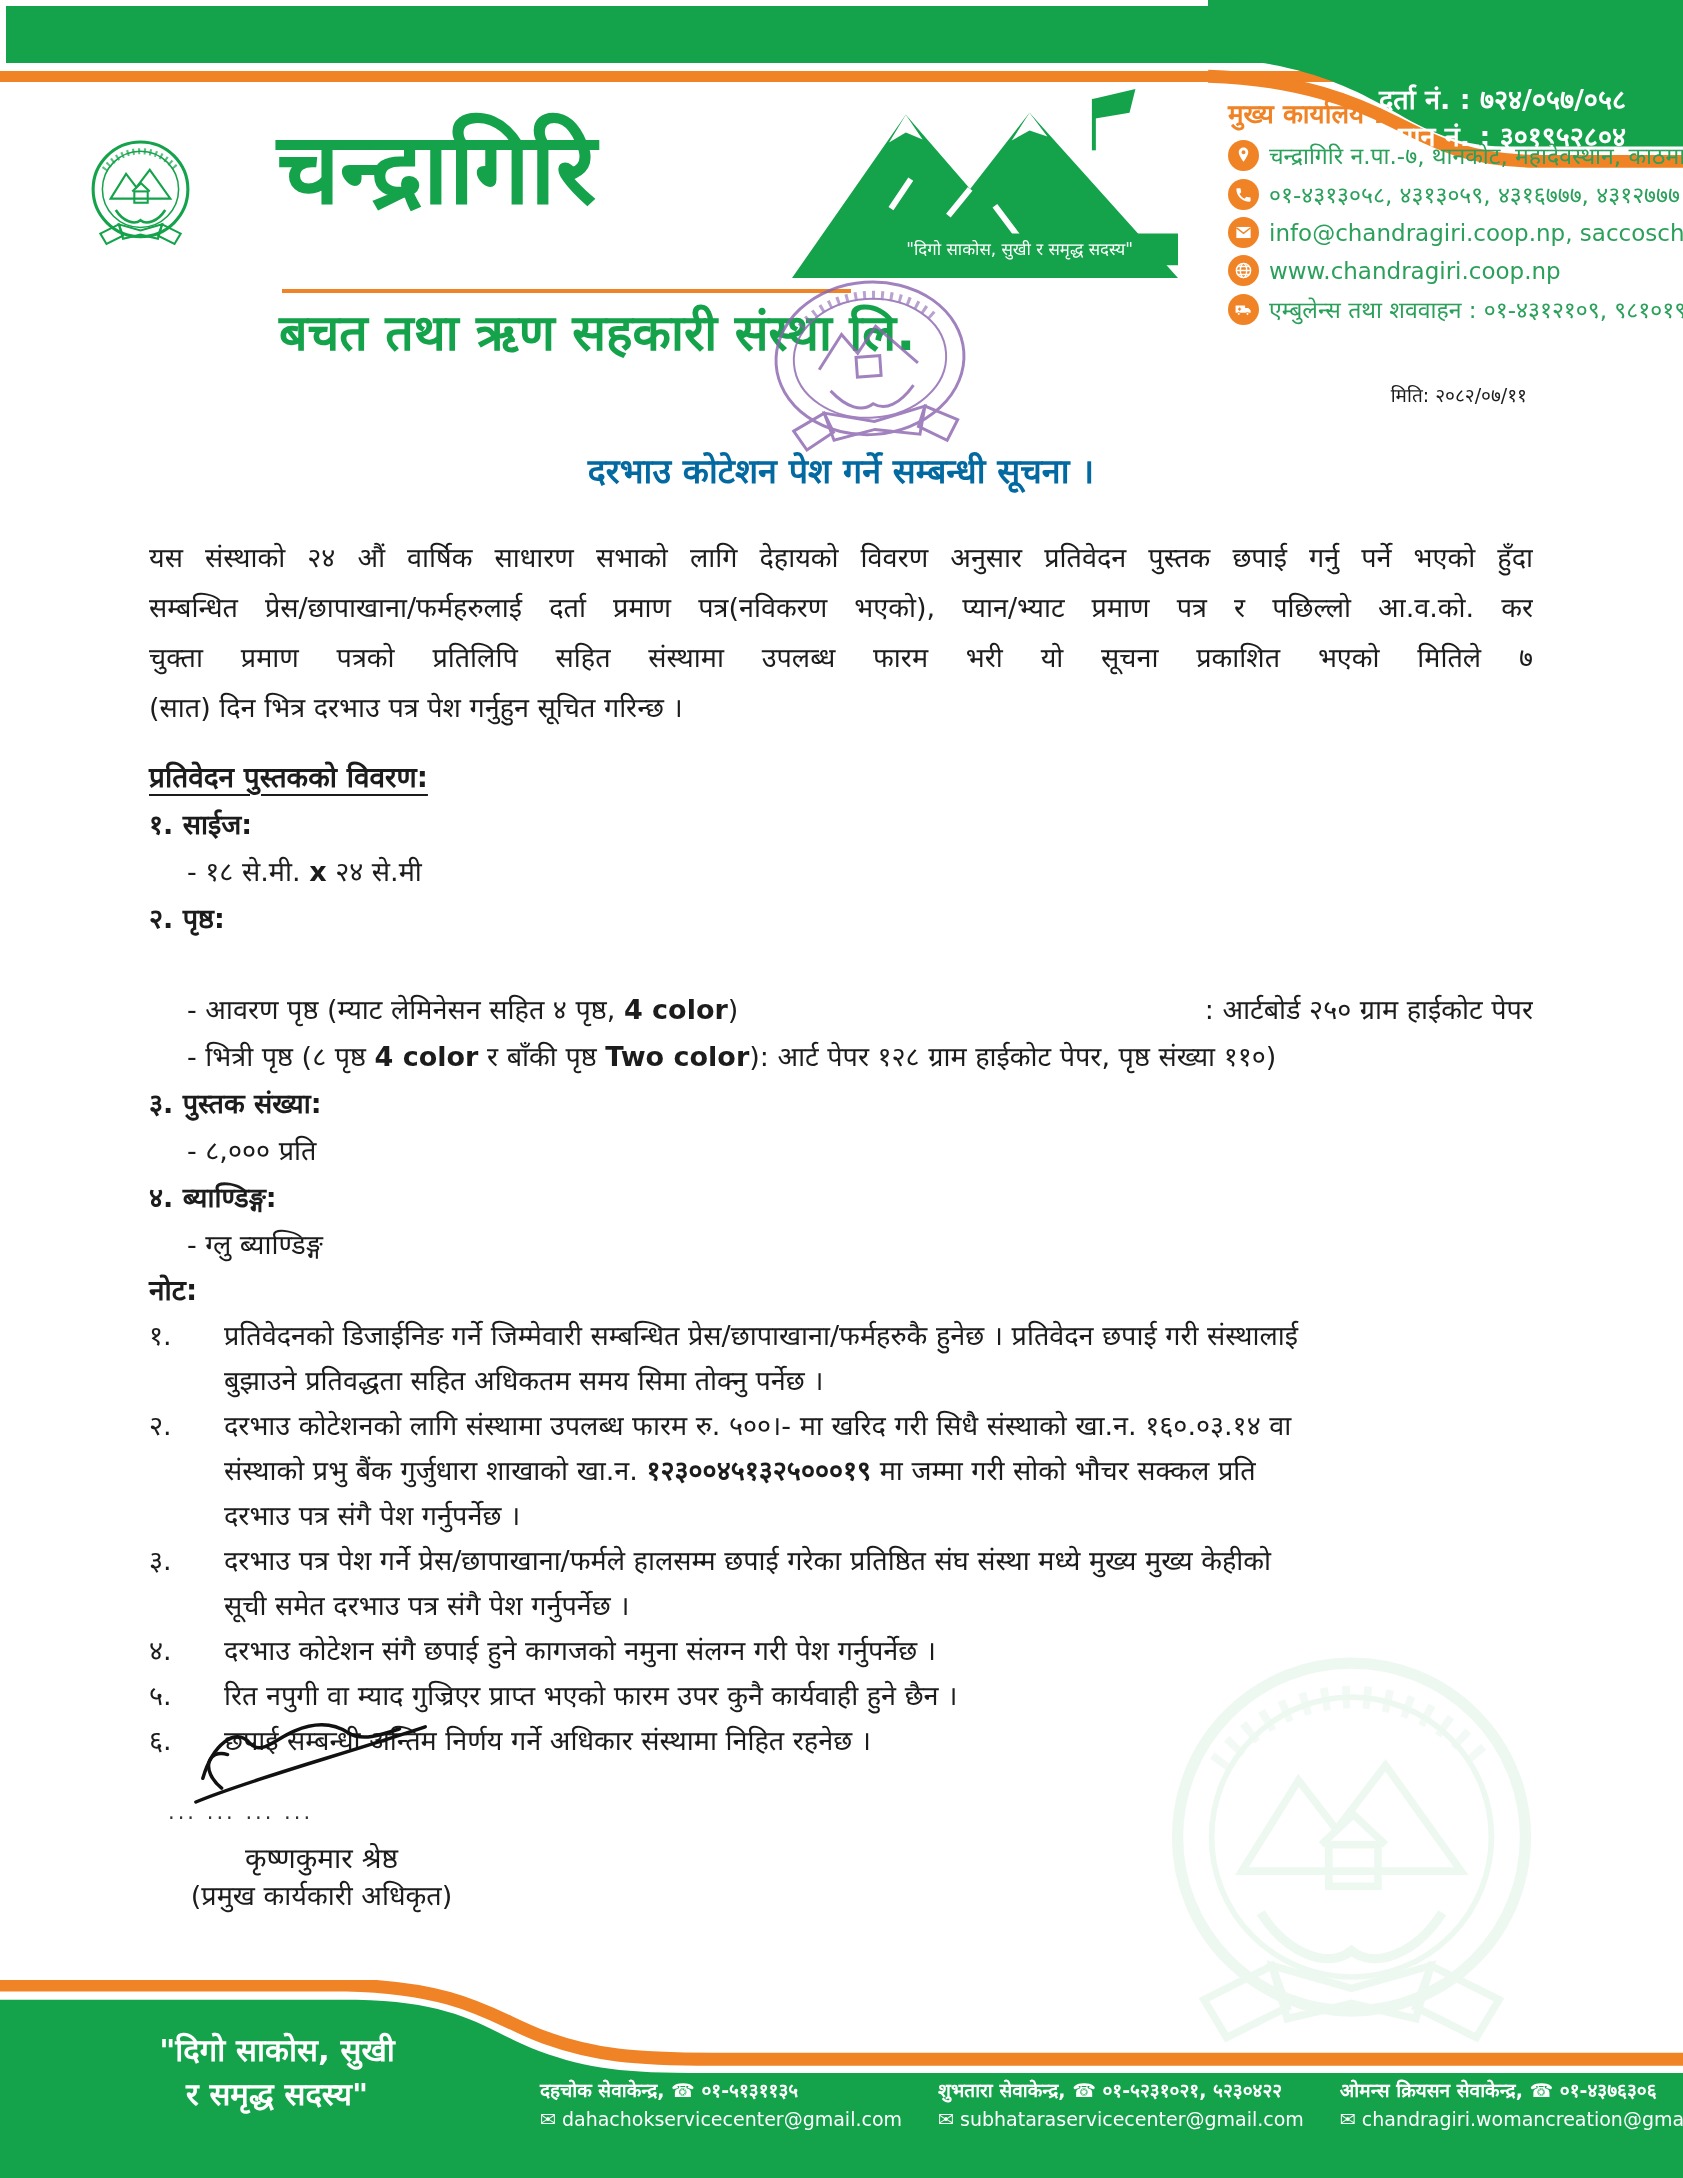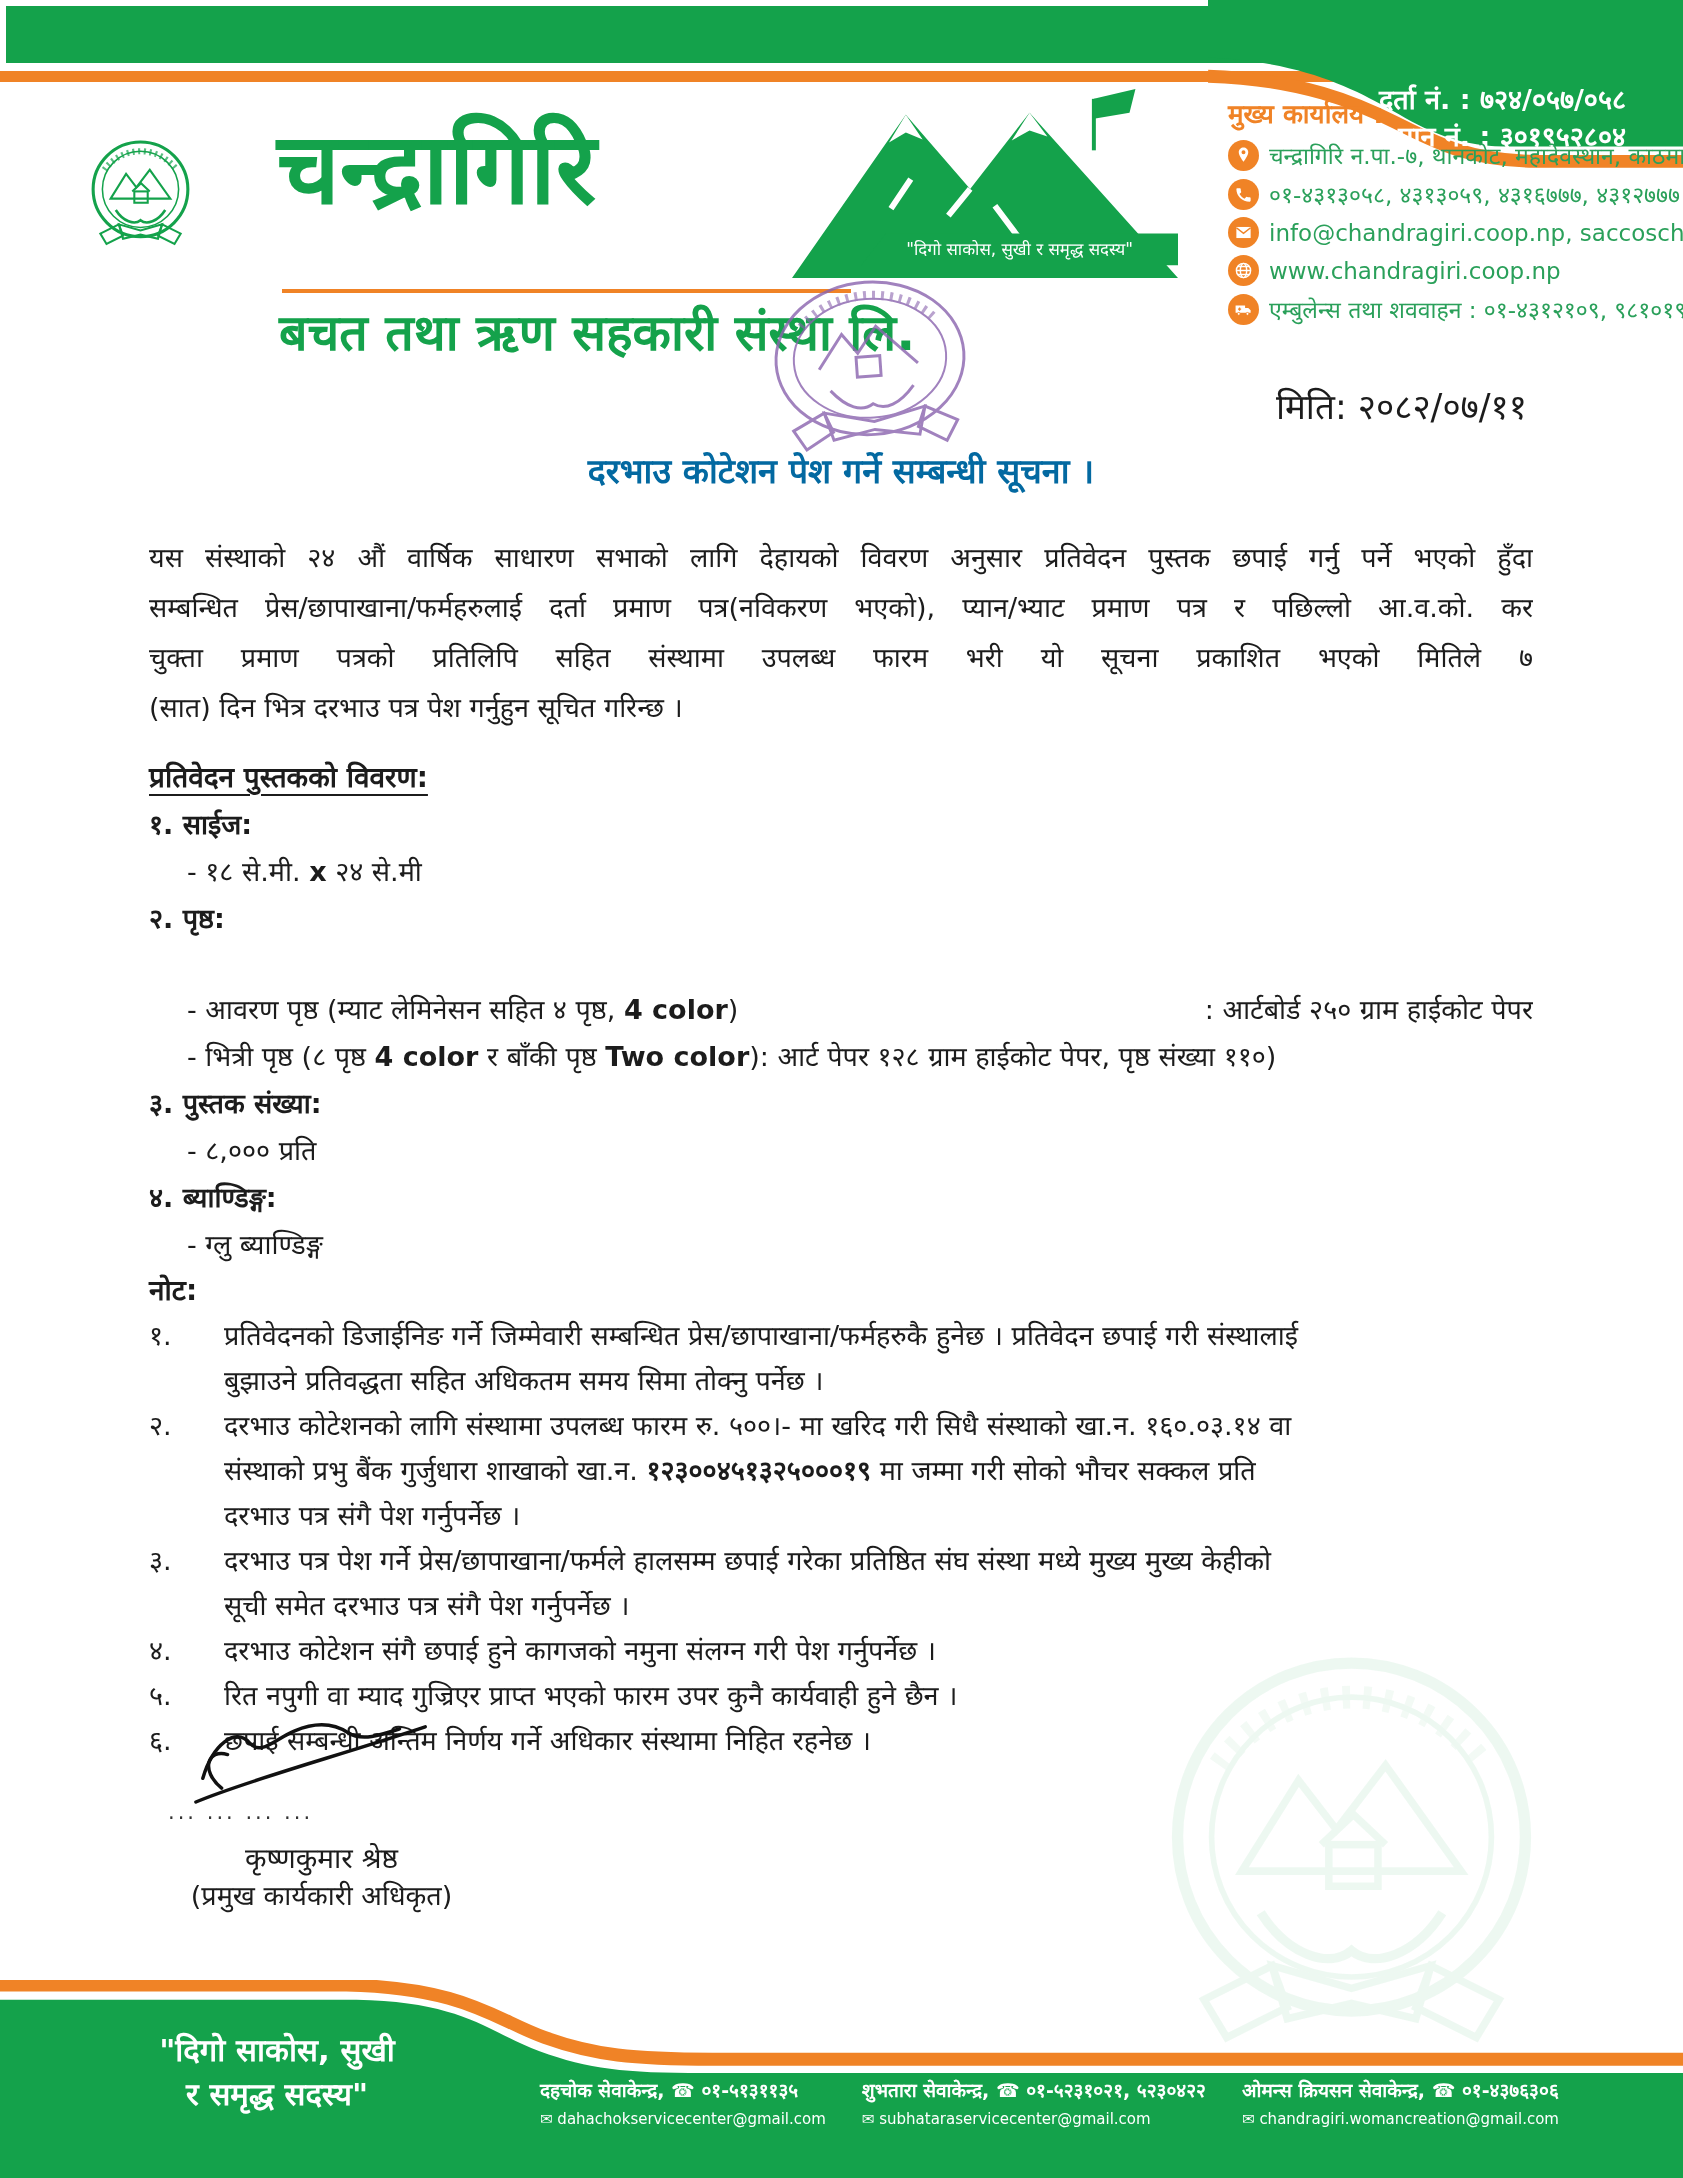--- a/index.html
+++ b/index.html
@@ -20,21 +20,21 @@
   .orgname-underline{position:absolute;left:282px;top:289px;width:569px;height:4px;background:#F08326;}
   .orgsub{position:absolute;left:279px;top:297px;font-size:50px;font-weight:bold;color:#14A24B;white-space:nowrap;}
   .mountain{position:absolute;left:792px;top:85px;width:386px;height:194px;}
   .contact{position:absolute;left:1228px;top:95px;width:455px;font-size:23px;color:#2AA05A;}
   .contact .office-heading{color:#F08326;font-weight:bold;font-size:26px;margin-bottom:8px;}
   .contact-row{display:flex;align-items:center;gap:10px;margin-bottom:7px;white-space:nowrap;}
   .ci{flex:none;width:31px;height:31px;border-radius:50%;background:#F08326;display:flex;
     align-items:center;justify-content:center;}
   .ci svg{width:19px;height:19px;}
   .stamp{position:absolute;left:760px;top:273px;width:226px;height:200px;opacity:.8;transform:rotate(-4deg);}
-  .dateline{position:absolute;right:156px;top:382px;font-size:35px;color:#1c1c1c;white-space:nowrap;}
+  .dateline{position:absolute;right:156px;top:382px;font-size:19px;color:#1c1c1c;white-space:nowrap;}
   
   .doc-title{position:absolute;left:149px;top:447px;width:1384px;text-align:center;
     font-size:34px;font-weight:bold;color:#0369a1;}
   .body-block{position:absolute;left:149px;top:533px;width:1384px;font-size:27px;}
   .iline{height:50px;line-height:50px;overflow:hidden;text-align:justify;text-align-last:justify;}
   .iline.last{text-align:left;text-align-last:left;}
   .sec-heading{margin-top:22px;height:46px;line-height:46px;font-weight:bold;font-size:28px;}
   .sec-heading span{text-decoration:underline;text-underline-offset:7px;}
   .drow{height:47px;line-height:47px;overflow:hidden;white-space:nowrap;}
   .drow.itemhead{font-weight:bold;}
@@ -54,21 +54,21 @@
   .sigrole{font-size:27px;text-align:center;white-space:nowrap;}
   
   .watermark{position:absolute;left:1124px;top:1648px;width:455px;height:416px;color:#14A24B;opacity:.07;}
   
   .footer-decor{position:absolute;left:0;top:1980px;width:1683px;height:198px;}
   .quote{position:absolute;left:94px;top:2028px;width:366px;text-align:center;color:#fff;
     font-weight:bold;font-size:31px;line-height:44px;white-space:nowrap;}
   .centers{position:absolute;left:540px;top:2075px;right:20px;display:flex;gap:36px;color:#fff;}
   .center-col{white-space:nowrap;}
   .center-l1{font-size:19px;font-weight:bold;height:30px;line-height:30px;}
-  .center-l2{font-size:15px;height:28px;line-height:28px;}
+  .center-l2{font-size:19px;height:28px;line-height:28px;}
   .glyph{font-weight:normal;}
 </style>
 </head>
 <body>
 
 <svg width="0" height="0" style="position:absolute">
   <defs>
     <g id="emblem-sym" fill="none" stroke="currentColor">
       <circle cx="100" cy="100" r="92" stroke-width="6"></circle>
       <circle cx="100" cy="100" r="74" stroke-width="3"></circle>

